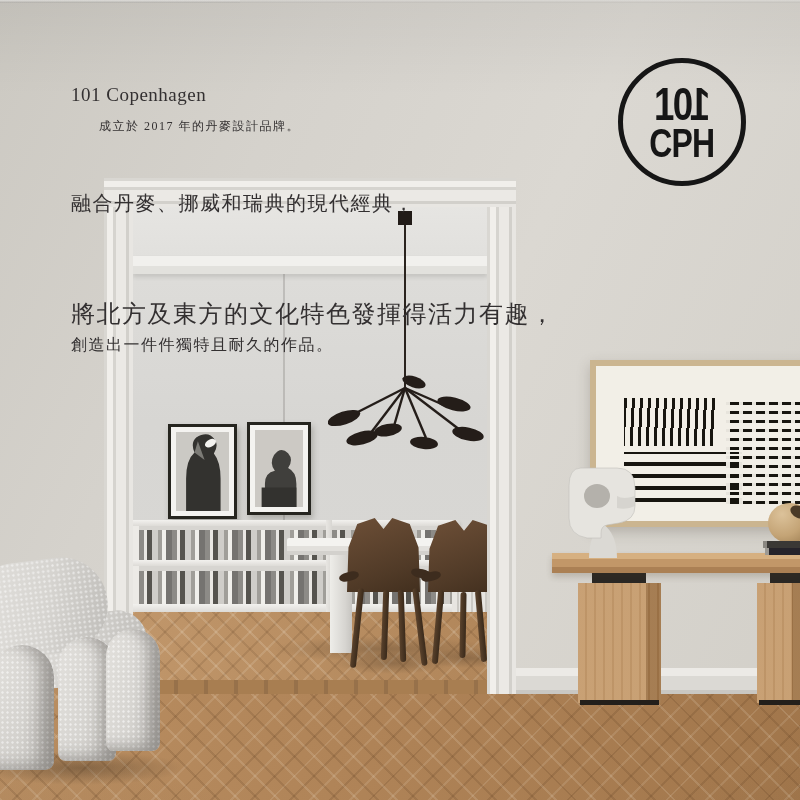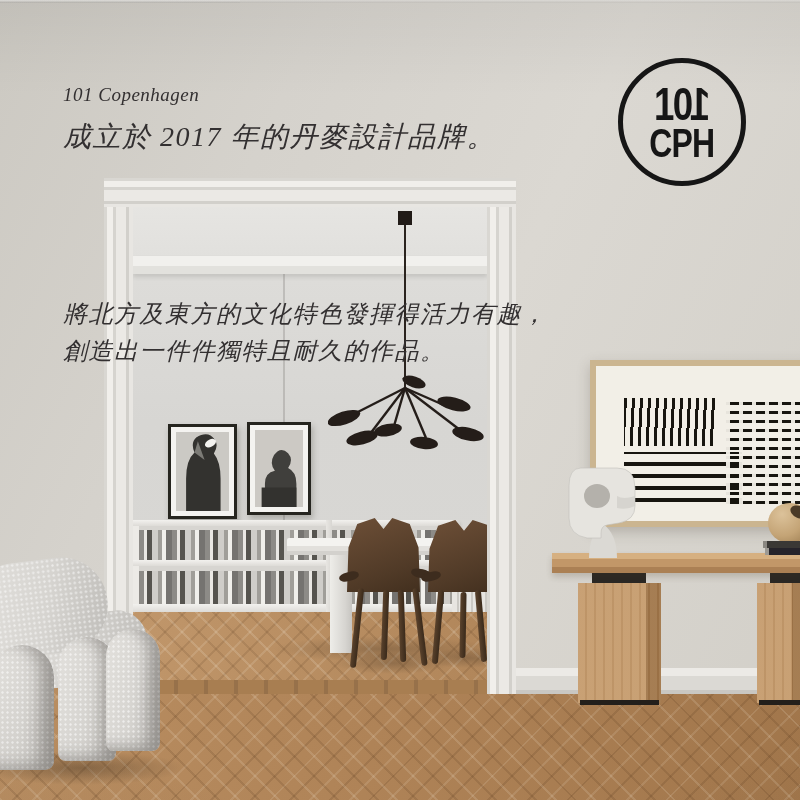--- a/index.html
+++ b/index.html
@@ -10,28 +10,28 @@
   }
   .stage *{position:absolute;box-sizing:border-box;}
 
   
   .wall-line-1{left:0;top:110;width:800px;height:3px;
     background:linear-gradient(rgba(255,255,255,.35),rgba(0,0,0,.05));}
   .wall-line-2{left:560;top:196;width:240px;height:3px;
     background:linear-gradient(rgba(255,255,255,.3),rgba(0,0,0,.05));}
 
   
-  .intro{left:63px;top:0;width:460px;height:400px;color:var(--text,#333031);z-index:30;font-style:italic;}
+  .intro{left:71px;top:0;width:460px;height:400px;color:var(--text,#333031);z-index:30;}
   .intro p{position:absolute;left:0;margin:0;white-space:nowrap;}
   .intro .en{top:84px;font-size:19px;letter-spacing:.5px;}
-  .intro .l1{top:118px;font-size:28px;letter-spacing:1.5px;}
+  .intro .l1{top:118px;font-size:12px;letter-spacing:1.5px;margin-left:28px;}
   .intro .l2{top:190px;font-size:20px;letter-spacing:1.5px;}
   .intro .l3{top:227px;font-size:20px;letter-spacing:1.5px;}
   .intro .l4{top:298px;font-size:24px;letter-spacing:1.5px;}
-  .intro .l5{top:335px;font-size:24px;letter-spacing:1.5px;}
+  .intro .l5{top:335px;font-size:16px;letter-spacing:1.5px;}
 
   
   .logo{left:618px;top:58px;width:128px;height:128px;border:5px solid var(--logo-ink,#161616);
     border-radius:50%;z-index:30;display:flex;flex-direction:column;align-items:center;
     justify-content:center;color:var(--logo-ink,#161616);
     font-family:"Liberation Sans","DejaVu Sans",sans-serif;font-weight:700;}
   .logo>div{position:static;transform:scaleX(.78);letter-spacing:-2px;line-height:.88;}
   .logo .num{font-size:47px;display:flex;}
   .logo .num span{position:static;display:inline-block;}
   .logo .num .flip{transform:scaleX(-1);}
@@ -345,20 +345,21 @@
     <div class="bc bc-seat"></div>
     <div class="bc bc-back"></div>
     <div class="bc bc-leg1"></div>
     <div class="bc bc-leg2"></div>
     <div class="bc bc-leg3"></div>
   </div>
 
   <div class="intro">
     <p class="en">101 Copenhagen</p>
     <p class="l1">成立於 2017 年的丹麥設計品牌。</p>
+    <p class="l2">融合丹麥、挪威和瑞典的現代經典，</p>
     <p class="l4">將北方及東方的文化特色發揮得活力有趣，</p>
     <p class="l5">創造出一件件獨特且耐久的作品。</p>
   </div>
 
   <div class="logo">
     <div class="num">
       <span>10</span>
       <span class="flip">1</span>
     </div>
     <div class="cph">CPH</div>

